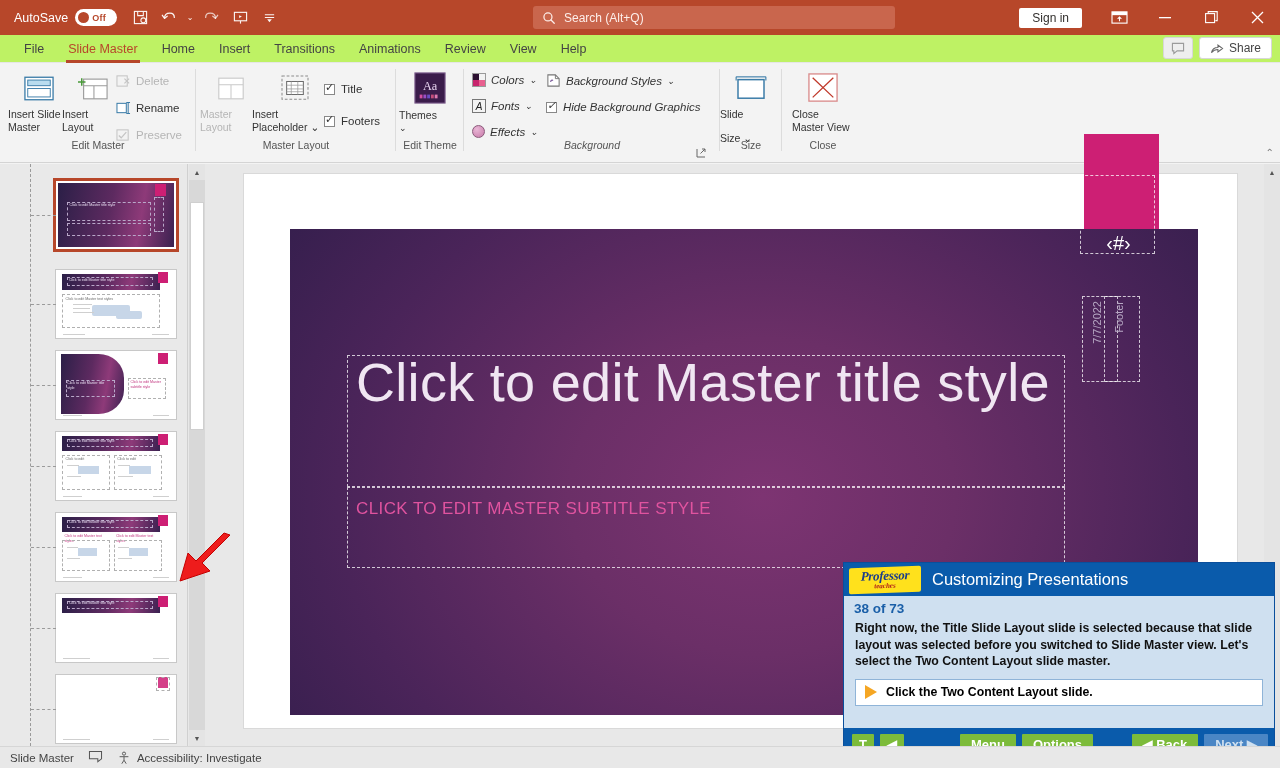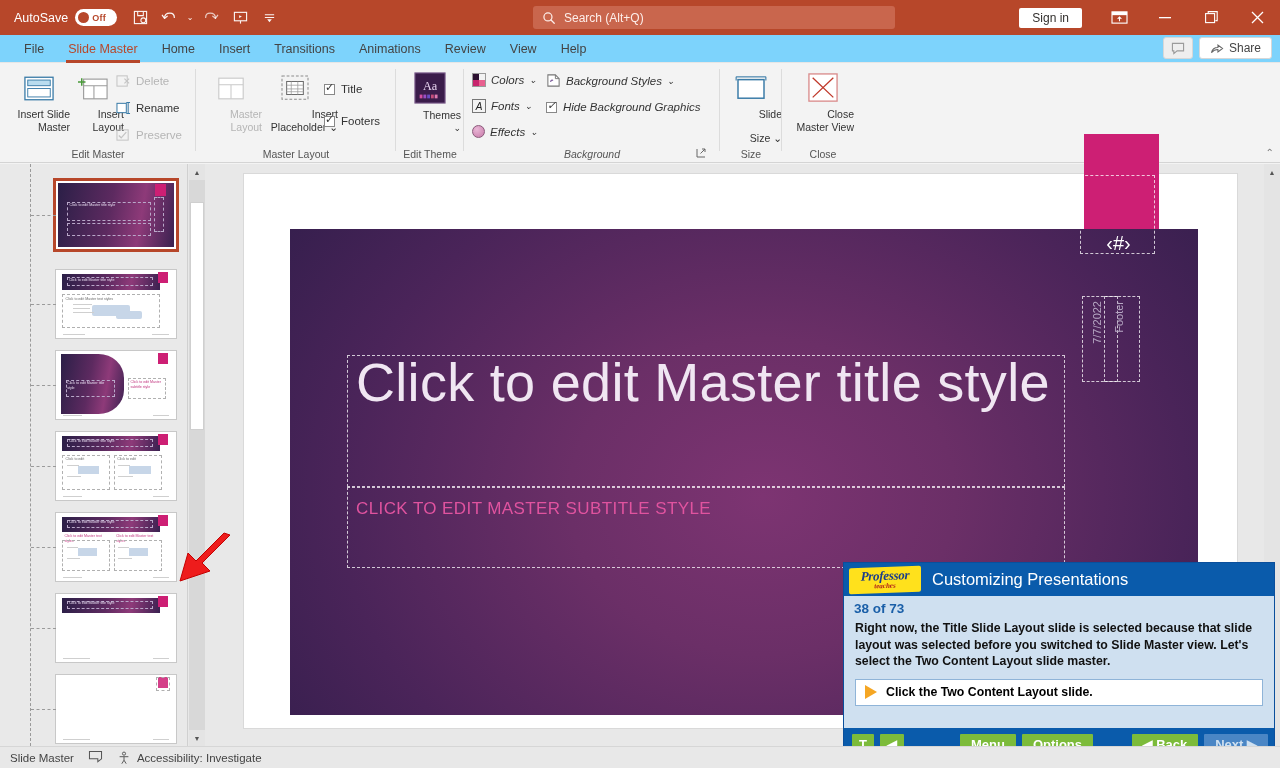--- a/index.html
+++ b/index.html
@@ -42,21 +42,21 @@
   .tb-right{ position:absolute; right:0; top:0; height:35px; display:flex; align-items:center; }
   .signin{
     background:#fff; color:#33302e; font-size:12px; padding:3px 13px;
     border-radius:2px; margin-right:14px;
   }
   .win-btn{ width:46px;height:35px;display:flex;align-items:center;justify-content:center;color:#fff; }
 
   
   .tabstrip{
     position:absolute; left:0; top:35px; width:1280px; height:28px;
-    background:#7dd3fc; display:flex; align-items:center; padding-left:12px;
+    background:#bef264; display:flex; align-items:center; padding-left:12px;
     border-bottom:1px solid #e6e6e6;
   }
   .tab{ font-size:12.5px; color:#444; padding:4px 12px; position:relative; white-space:nowrap;}
   .tab.active{ color:#b7472a; }
   .tab.active:after{
     content:""; position:absolute; left:10px; right:10px; bottom:-3px; height:2.4px;
     background:#b7472a;
   }
   .tabstrip-right{ position:absolute; right:8px; top:2px; display:flex; align-items:center; gap:6px;}
   .comment-btn{ width:30px;height:22px;border:1px solid #d7d7d7;border-radius:3px;background:#eee;
@@ -64,26 +64,26 @@
   .share-btn{ border:1px solid #d7d7d7;border-radius:3px;background:#fff;font-size:12px;color:#444;
     padding:3px 10px;display:flex;align-items:center;gap:5px;}
 
   
   .ribbon{
     position:absolute; left:0; top:63px; width:1280px; height:100px;
     background:#f3f3f3; border-bottom:1px solid #d4d4d4;
   }
   .group{ position:absolute; top:0; height:100px; }
   .group-label{
-    position:absolute; bottom:3px; width:100%; text-align:center;
+    position:absolute; bottom:12px; width:100%; text-align:center;
     font-size:10.5px; color:#555;
   }
   .group-sep{ position:absolute; top:6px; width:1px; height:82px; background:#dcdcdc; }
   .bigbtn{
-    position:absolute; width:62px; text-align:right; font-size:10.5px; color:#333;
+    position:absolute; width:62px; text-align:left; font-size:10.5px; color:#333;
     line-height:13px; top:8px;
   }
   .bigbtn .lbl{ margin-top:3px; display:block; }
   .icon-box{ display:flex;align-items:center;justify-content:center;height:34px;}
   .smallbtn{
     position:absolute; display:flex; align-items:center; gap:5px;
     font-size:11.5px; color:#333; white-space:nowrap;
   }
   .smallbtn.dis{ color:#b5b5b5;justify-content:center; }
   .chk{ width:11px;height:11px;border:1px solid #888;background:#fff;display:inline-block;

